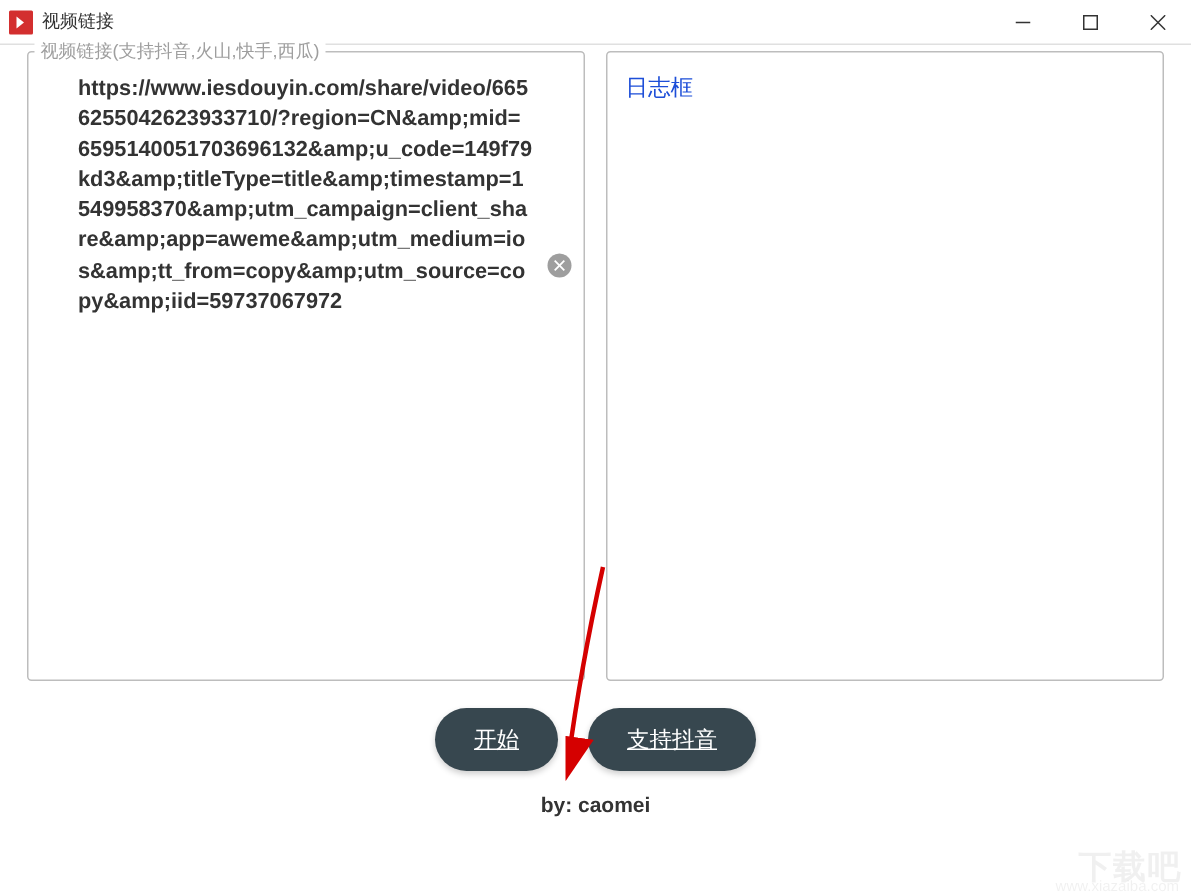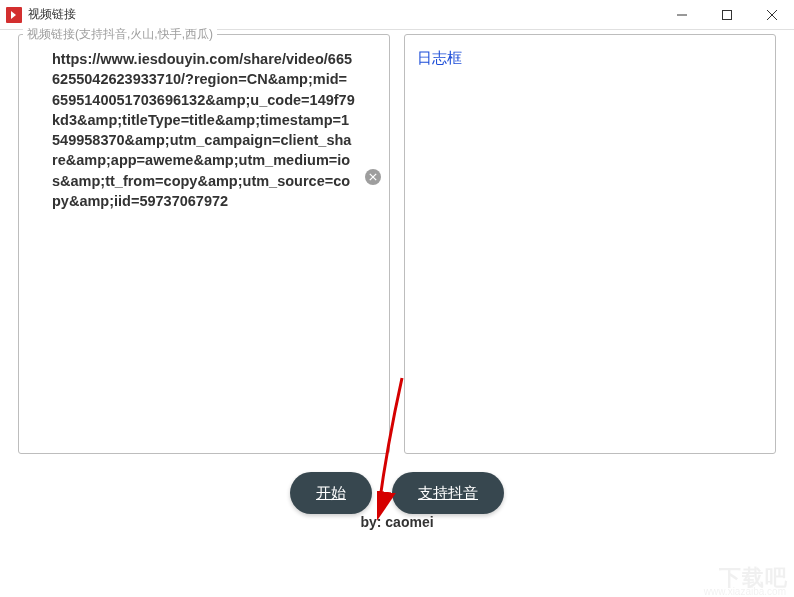--- a/index.html
+++ b/index.html
@@ -123,20 +123,21 @@
       border-radius: 22px;
       height: 42px;
       padding: 0 26px;
       font-size: 15px;
       cursor: pointer;
       box-shadow: 0 2px 4px rgba(0,0,0,0.2);
       text-decoration: underline;
     }
     .footer {
       text-align: center;
+      margin-top: 14px;
       font-size: 14px;
       font-weight: bold;
       color: #333;
     }
     .arrow {
       position: absolute;
       left: 377px;
       top: 376px;
       pointer-events: none;
     }

